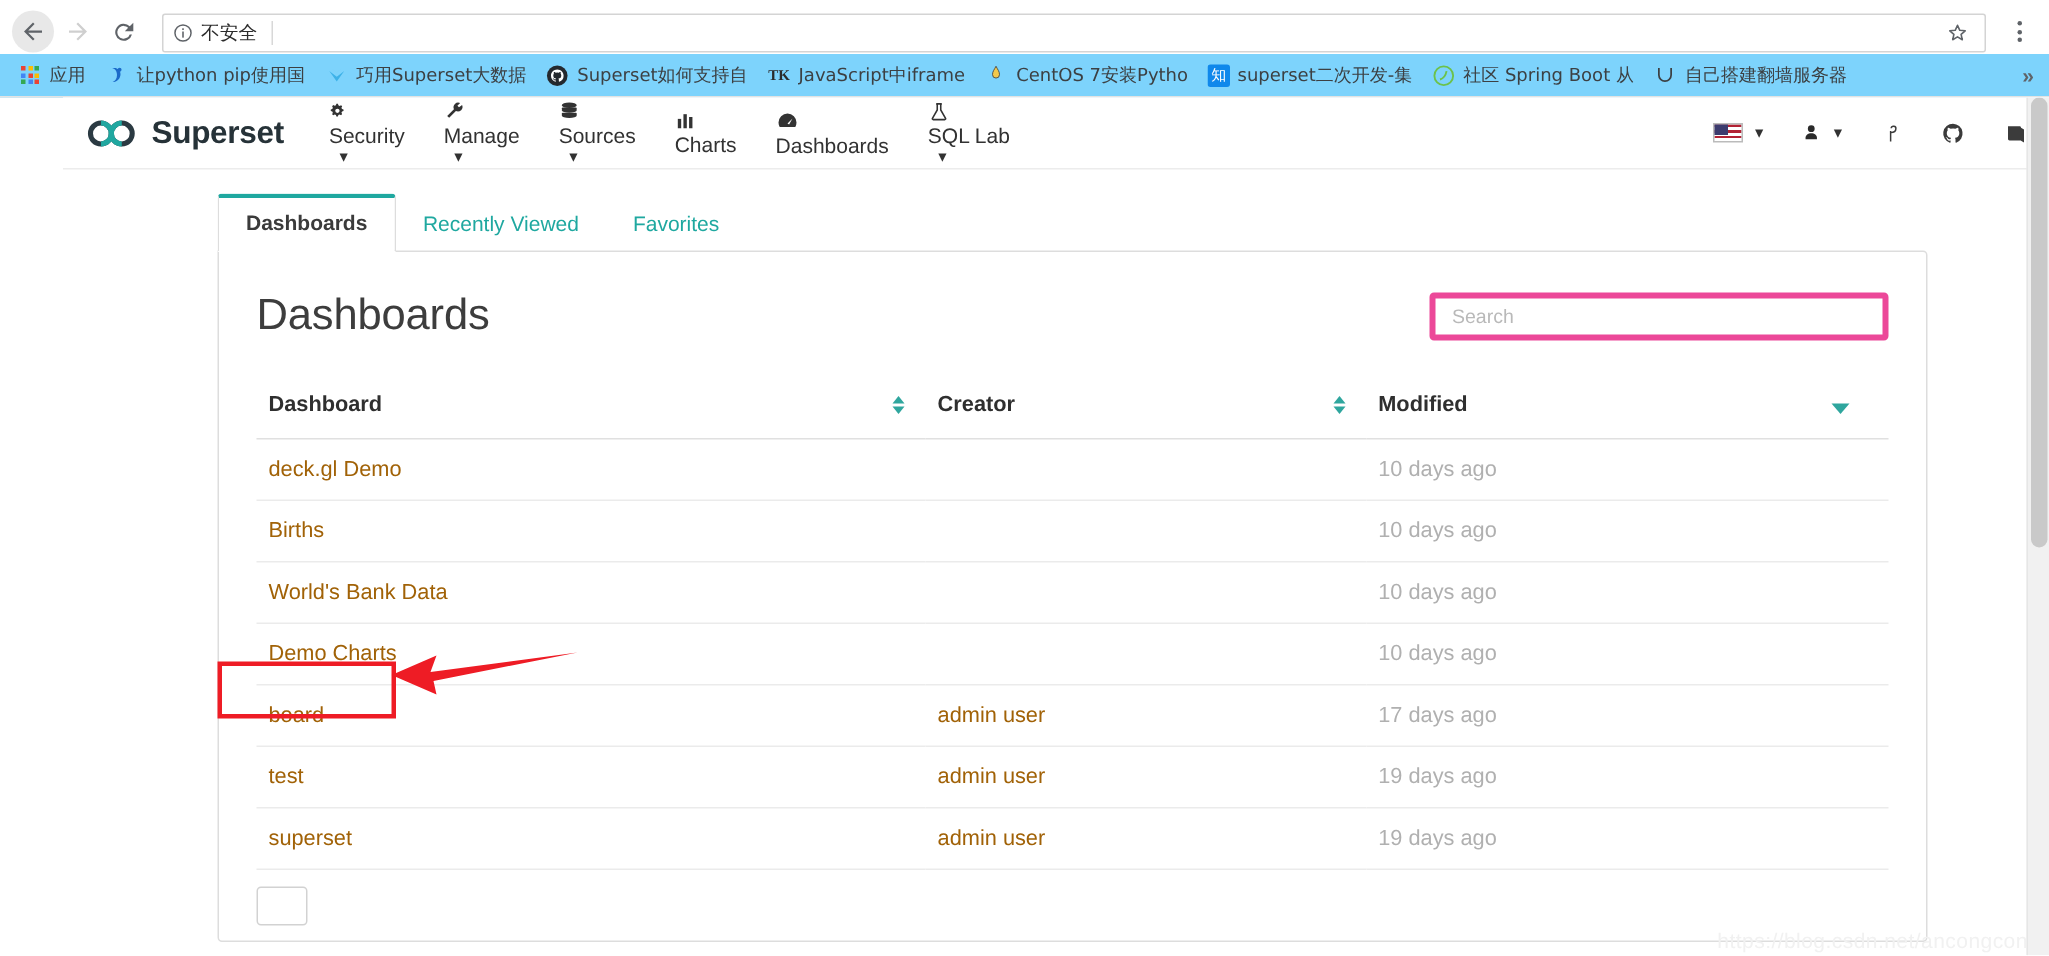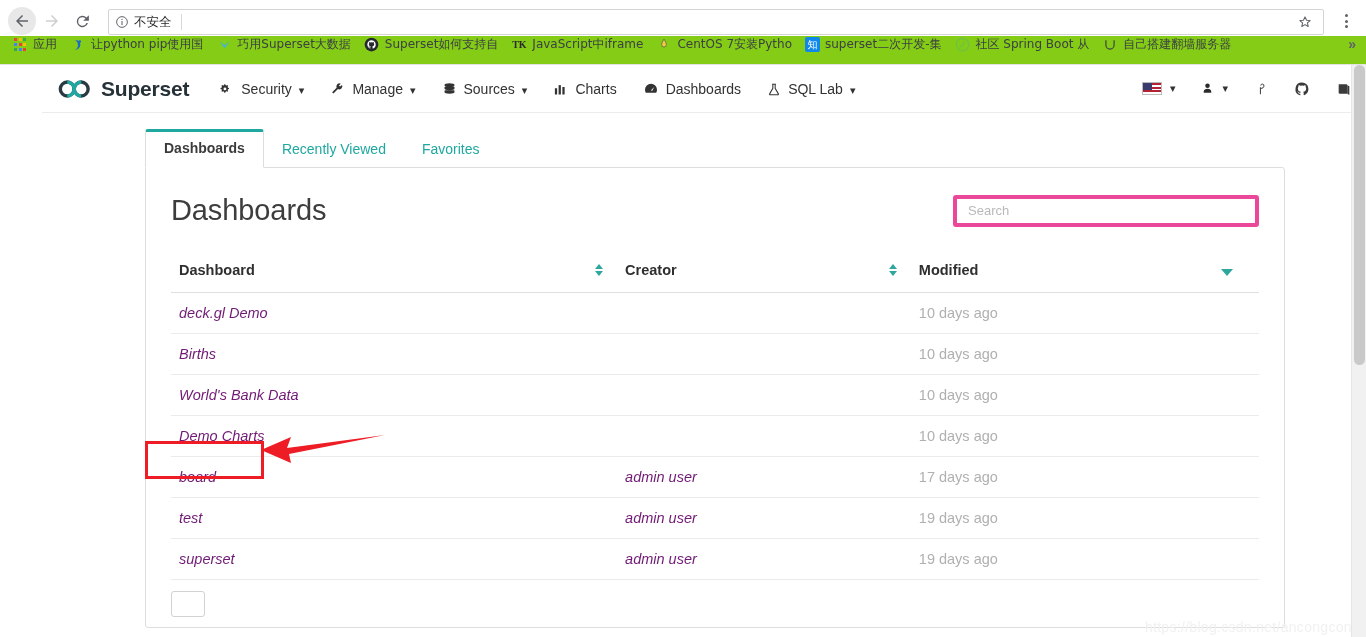--- a/index.html
+++ b/index.html
@@ -60,23 +60,23 @@
   .kebab {
     width: 24px; height: 28px;
     display: flex; flex-direction: column; align-items: center; justify-content: center;
     gap: 2.5px; flex: 0 0 auto; margin-left: 4px;
   }
   .kebab i { width: 3px; height: 3px; background: #5f6368; border-radius: 50%; display:block; }
 
   
   .bookmarks-bar {
     height: 29px;
-    background: #84cc16;
+    background: #7dd3fc;
     display: flex;
-    align-items: flex-start;
+    align-items: center;
     padding: 0 28px 0 12px;
     border-bottom: 1px solid #e3e3e3;
     overflow: hidden;
     position: relative;
   }
   .bm {
     display: flex; align-items: center;
     margin-right: 13px;
     white-space: nowrap;
     flex: 0 0 auto;
@@ -120,24 +120,25 @@
     border-bottom: 1px solid #ececec;
   }
   .brand { display: flex; align-items: center; margin-right: 30px; }
   .brand-name {
     font-size: 21px; font-weight: bold; color: #263238;
     font-family: "Liberation Sans", sans-serif;
     letter-spacing: -.2px;
     margin-left: 9px;
   }
   .nav-item {
-    display: flex; align-items: flex-end;
+    display: flex; align-items: flex-start;
     font-size: 14px; color: #323232;
     margin-right: 26px;
     white-space: nowrap;
+    flex-direction: column;
   }
   .nav-item .ni-ico { margin-right: 7px; display:flex; align-items:center; }
   .nav-item .caret {
     margin-left: 7px;
     font-size: 11px;
     color: #323232;
   }
   .nav-right { margin-left: auto; display: flex; align-items: center; }
   .nav-right > * { margin-left: 0; }
   .nr-item { display: flex; align-items: center; margin-left: 26px; }
@@ -228,21 +229,21 @@
   }
   table.dash-table td {
     padding: 12px 0 12px 8px;
     border-bottom: 1px solid #ebebeb;
     font-size: 14.5px;
     vertical-align: middle;
   }
   .col-dash { width: 41%; }
   .col-creator { width: 27%; }
   .col-mod { width: 32%; }
-  .cell-link { color: #701a75; text-decoration: none; font-style: italic; }
+  .cell-link { color: #a16207; text-decoration: none; }
   .cell-mod { color: #b0b0b0; }
   .sort-ico {
     position: absolute;
     right: 14px;
     top: 6px;
     display: flex; flex-direction: column; align-items:center; gap: 2px;
   }
   .sort-ico .up, .sort-ico .dn {
     width: 0; height: 0;
     border-left: 4.5px solid transparent;

